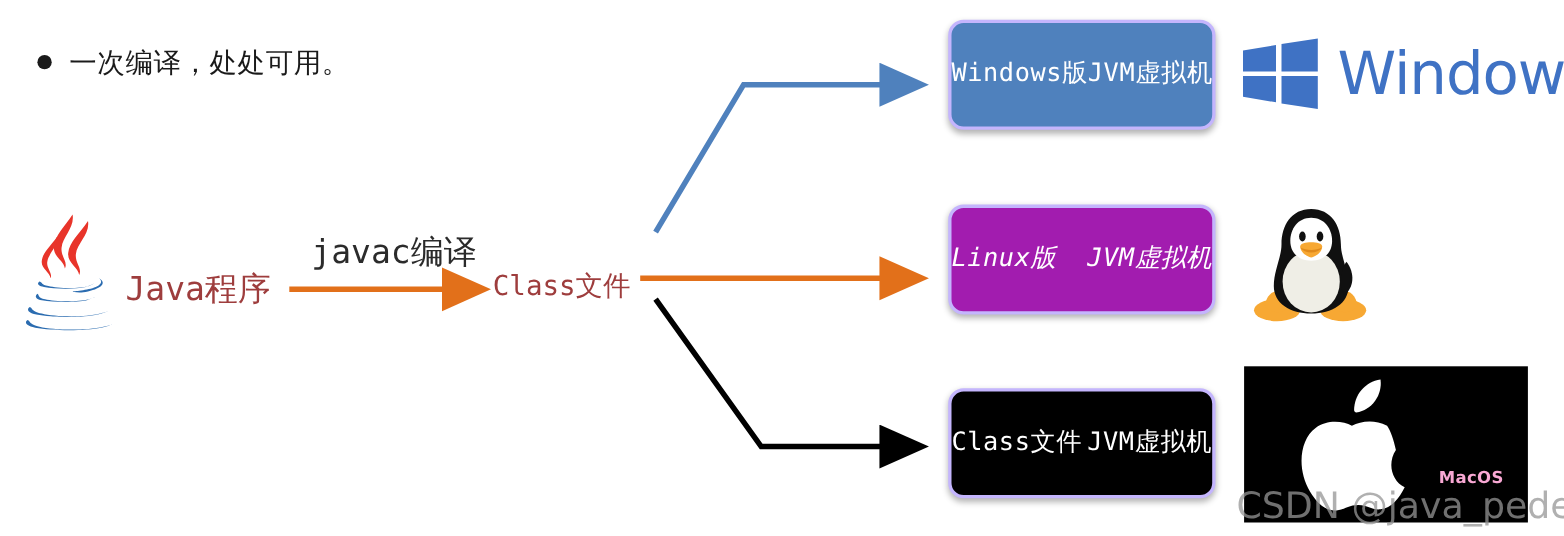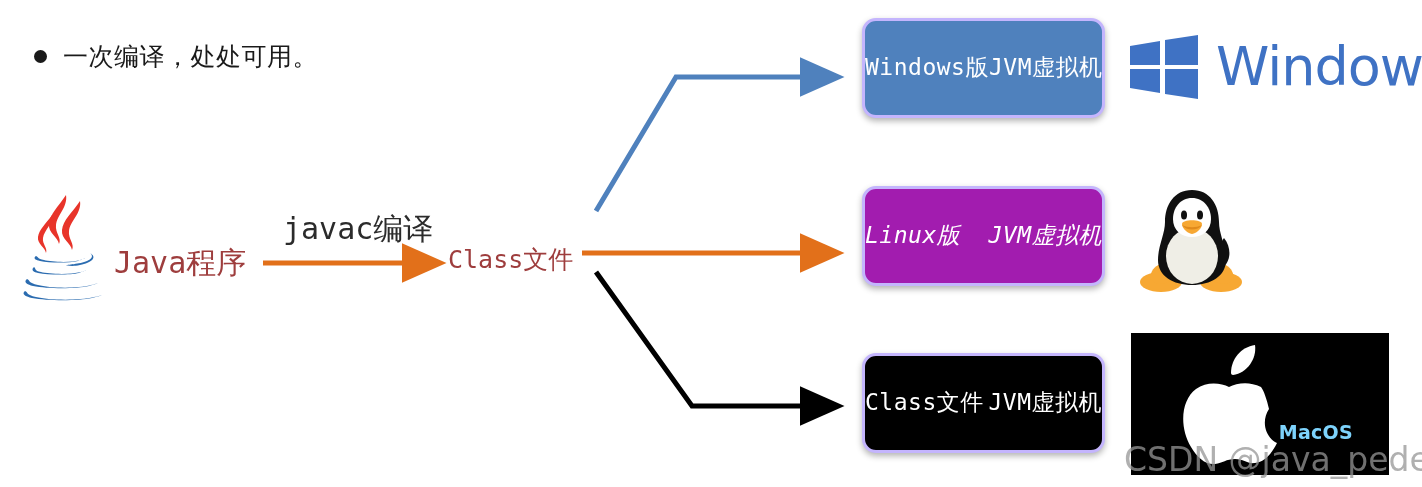--- a/index.html
+++ b/index.html
@@ -175,26 +175,26 @@
   }
   .apple-glyph {
     position: absolute;
     left: 38px;
     top: 10px;
     width: 118px;
     height: 124px;
   }
   .mac-word {
     position: absolute;
-    right: 36px;
+    right: 22px;
     bottom: 32px;
     font-family: "DejaVu Sans", "Liberation Sans", sans-serif;
-    font-size: 19px;
+    font-size: 15px;
     font-weight: bold;
-    color: #7dd3fc;
+    color: #f9a8d4;
     letter-spacing: 0.3px;
   }
 
   
   .watermark {
     position: absolute;
     left: 1124px;
     top: 440px;
     font-family: "DejaVu Sans", "Liberation Sans", sans-serif;
     font-size: 33px;

